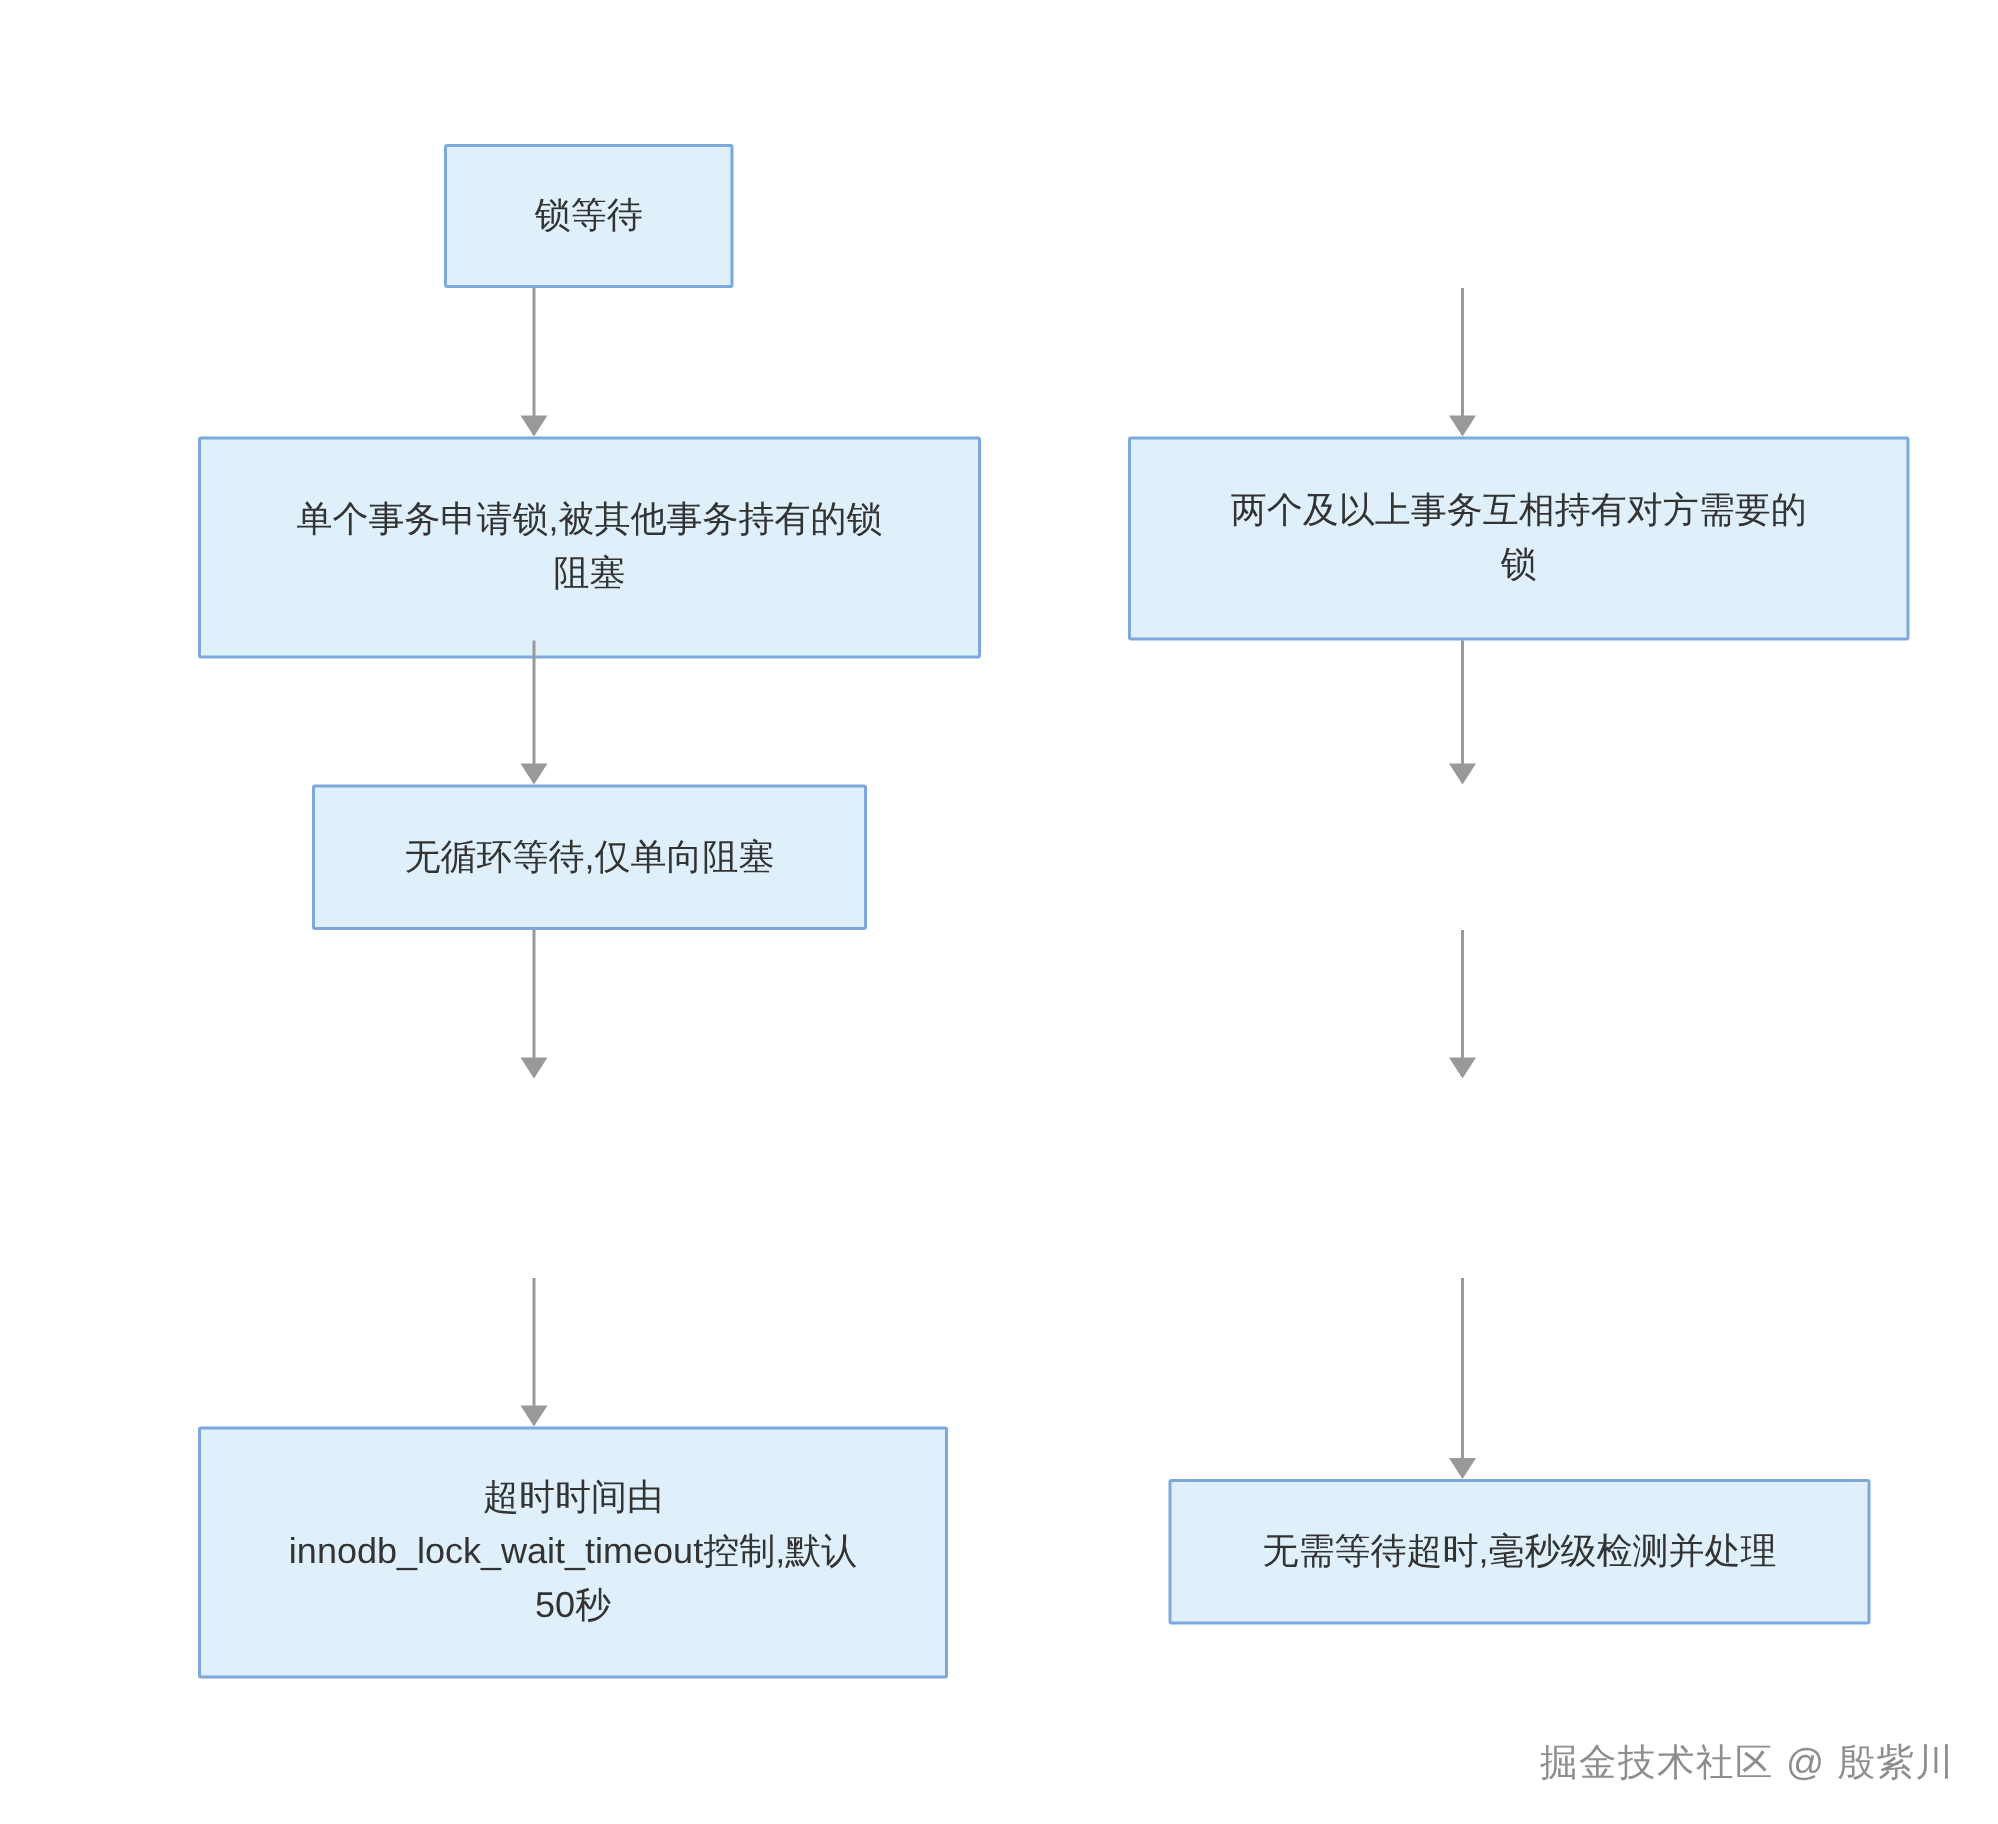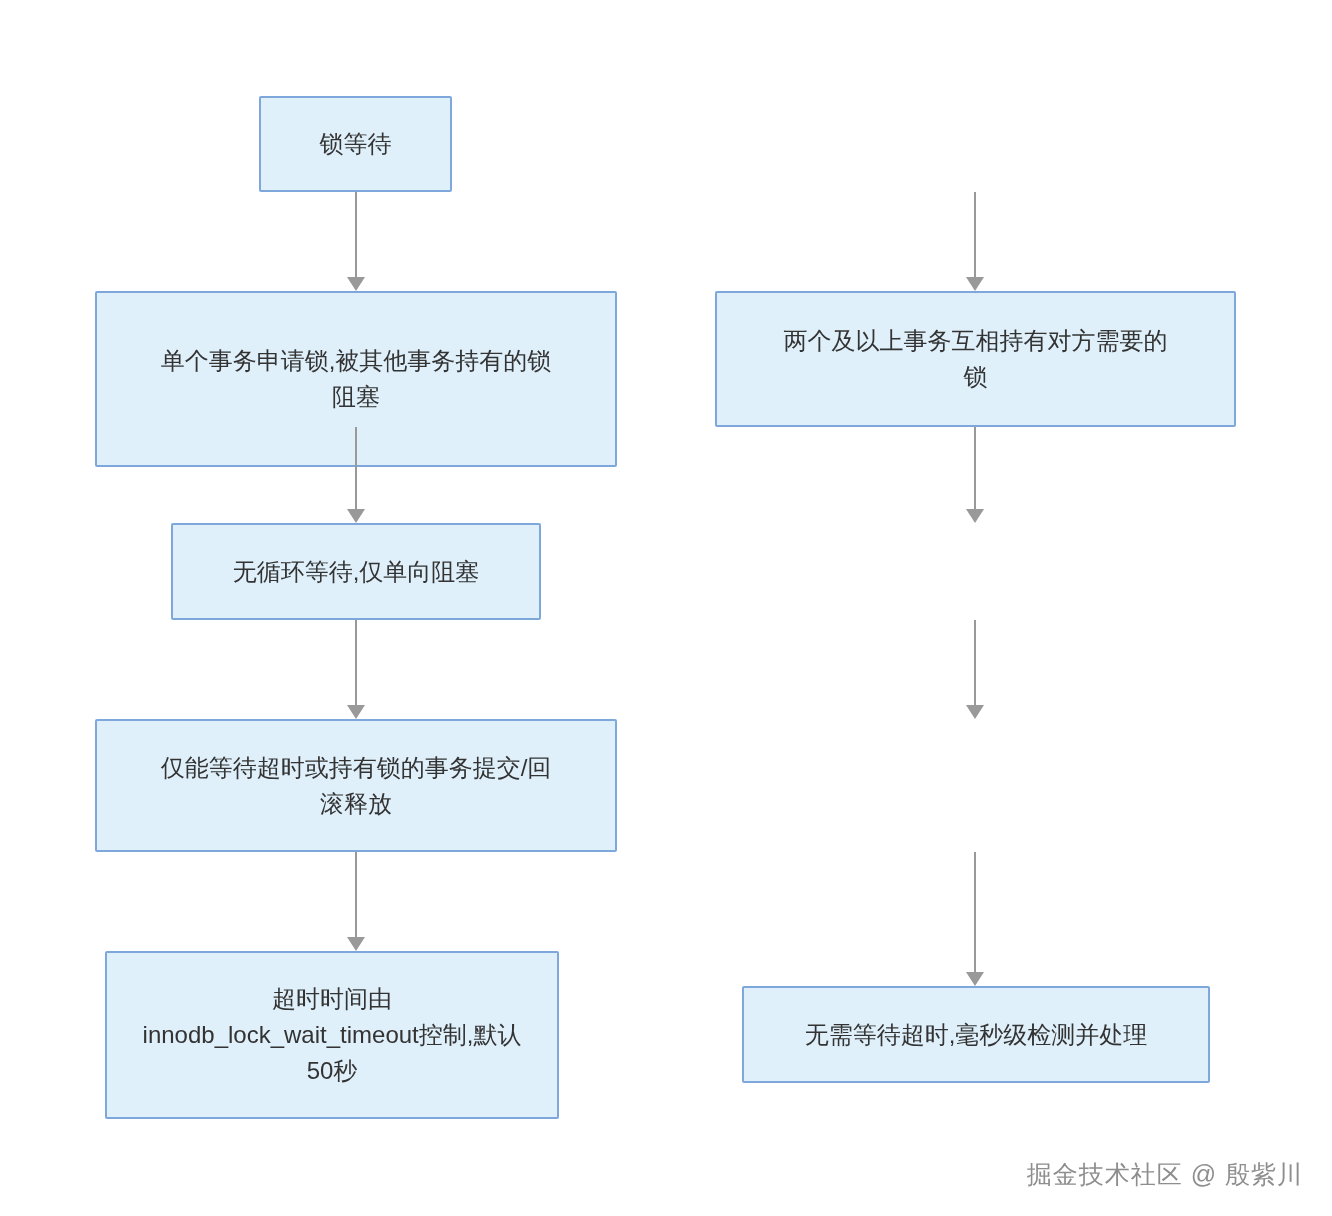--- a/index.html
+++ b/index.html
@@ -18,20 +18,21 @@
   .node {
     position: absolute;
     box-sizing: border-box;
     background: var(--node-fill, #dff0fb);
     border: 2px solid var(--node-border, #7ea7dc);
     border-radius: 2px;
     display: flex;
     align-items: center;
     justify-content: center;
     text-align: center;
+    margin-left: 37px;
   }
   .node-text {
     display: block;
     width: 100%;
     padding: 0 14px;
     color: var(--text, #333333);
     font-size: 24px;
     line-height: 36px;
     white-space: pre-line;
   }
@@ -75,50 +76,46 @@
 
   <div class="node" style="left:259px; top:96px; width:193px; height:96px">
     <span class="node-text">锁等待</span>
   </div>
 
   <div class="arrow" style="left:347px; top:192px; height:99px">
     <div class="arrow-stem"></div>
     <div class="arrow-head"></div>
   </div>
 
-  <div class="node" style="left:95px; top:291px; width:522px; height:176px">
+  <div class="node" style="left:95px; top:291px; width:522px; height:148px">
     <span class="node-text">单个事务申请锁,被其他事务持有的锁
 阻塞</span>
   </div>
 
   <div class="arrow" style="left:347px; top:427px; height:96px">
     <div class="arrow-stem"></div>
     <div class="arrow-head"></div>
   </div>
 
   <div class="node" style="left:171px; top:523px; width:370px; height:97px">
     <span class="node-text">无循环等待,仅单向阻塞</span>
   </div>
 
   <div class="arrow" style="left:347px; top:620px; height:99px">
     <div class="arrow-stem"></div>
     <div class="arrow-head"></div>
   </div>
 
-  <div class="node" style="left:95px; top:719px; width:522px; height:133px">
-    <span class="node-text">仅能等待超时或持有锁的事务提交/回
-滚释放</span>
-  </div>
 
   <div class="arrow" style="left:347px; top:852px; height:99px">
     <div class="arrow-stem"></div>
     <div class="arrow-head"></div>
   </div>
 
-  <div class="node" style="left:105px; top:951px; width:454px; height:168px">
+  <div class="node" style="left:95px; top:951px; width:500px; height:168px">
     <span class="node-text">超时时间由
 innodb_lock_wait_timeout控制,默认
 50秒</span>
   </div>
 
 
   <div class="arrow" style="left:966px; top:192px; height:99px">
     <div class="arrow-stem"></div>
     <div class="arrow-head"></div>
   </div>

